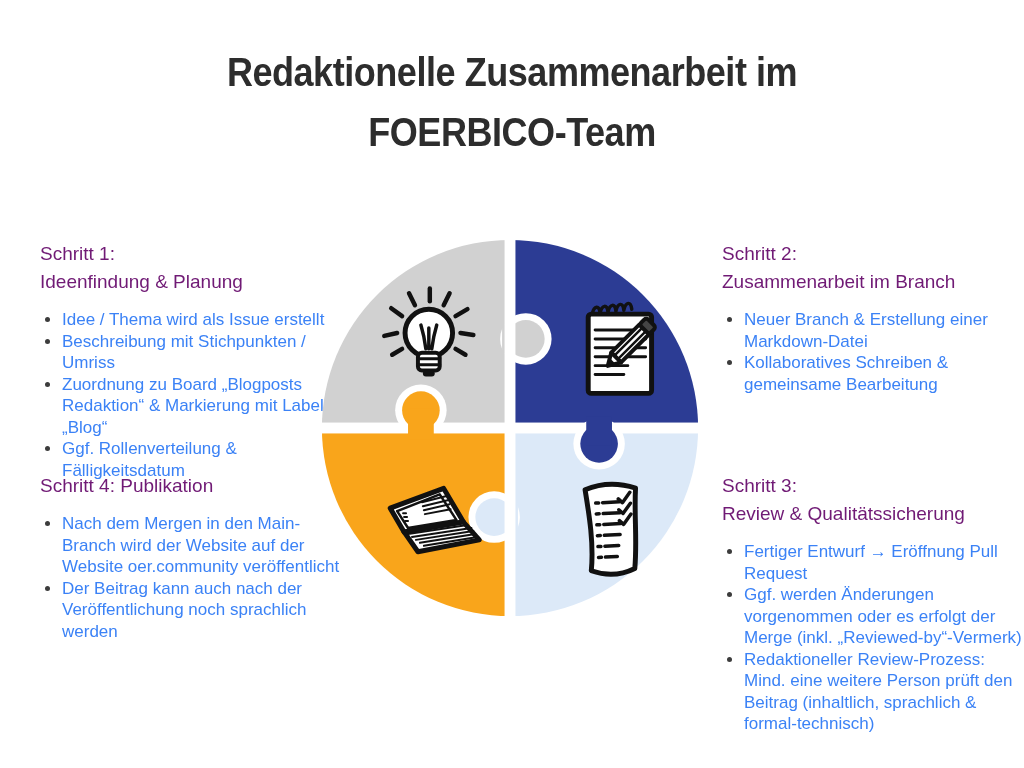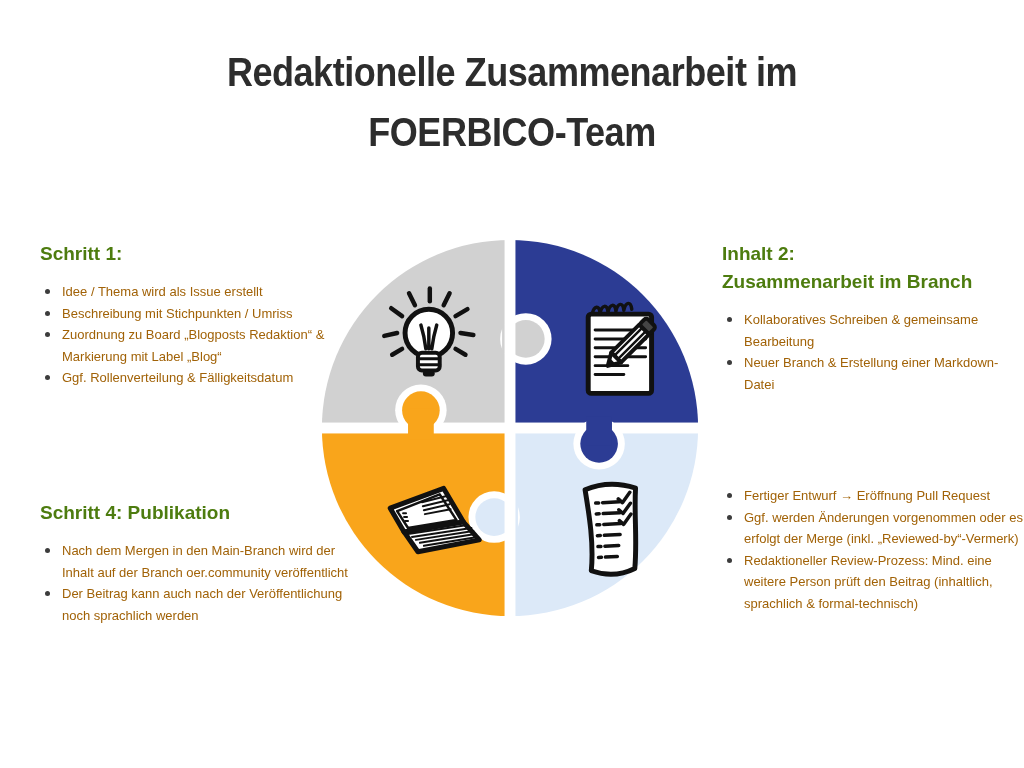--- a/index.html
+++ b/index.html
@@ -12,27 +12,27 @@
   .title-line {
     display: block; font-size: 40px; font-weight: bold; color: #2d2d2d;
     line-height: 60px; letter-spacing: -0.5px;
     transform: scaleX(0.9); transform-origin: 50% 50%;
   }
 
   
   .step { position: absolute; }
   .step-1 { left: 40px; top: 240px; width: 312px; }
   .step-2 { left: 722px; top: 240px; width: 300px; }
-  .step-4 { left: 40px; top: 472px; width: 312px; margin-top: 27px; }
+  .step-4 { left: 40px; top: 472px; width: 312px; }
   .step-3 { left: 722px; top: 472px; width: 302px; }
-  .step-heading { font-size: 19px; font-weight: bold; color: #4d7c0f; line-height: 28px; }
+  .step-heading { font-size: 19px; font-weight: normal; color: #701a75; line-height: 28px; }
   .step-heading div { white-space: nowrap; }
   .step ul { margin-top: 13px; list-style: none; }
   .step li {
-    position: relative; padding-left: 22px; font-size: 13px; color: #a16207;
+    position: relative; padding-left: 22px; font-size: 17px; color: #3b82f6;
     line-height: 21.5px;
   }
   .step li::before {
     content: ""; position: absolute; left: 5px; top: 8px;
     width: 5px; height: 5px; border-radius: 50%; background: #3c3c3c;
   }
 
   
   .puzzle-wrap { position: absolute; left: 312px; top: 230px; width: 396px; height: 396px; }
   .puzzle-wrap svg { width: 100%; height: 100%; display: block; }
@@ -43,55 +43,60 @@
 <div class="canvas">
 
   <div class="title">
     <span class="title-line">Redaktionelle Zusammenarbeit im</span>
     <span class="title-line">FOERBICO-Team</span>
   </div>
 
   <div class="step step-1">
     <div class="step-heading">
       <div>Schritt 1:</div>
+      <div>Ideenfindung &amp; Planung</div>
     </div>
     <ul>
         <li>Idee / Thema wird als Issue erstellt</li>
         <li>Beschreibung mit Stichpunkten / Umriss</li>
         <li>Zuordnung zu Board „Blogposts Redaktion“ &amp; Markierung mit Label „Blog“</li>
         <li>Ggf. Rollenverteilung &amp; Fälligkeitsdatum</li>
       </ul>
   </div>
 
   <div class="step step-2">
     <div class="step-heading">
-      <div>Inhalt 2:</div>
+      <div>Schritt 2:</div>
       <div>Zusammenarbeit im Branch</div>
     </div>
     <ul>
+        <li>Neuer Branch &amp; Erstellung einer Markdown-Datei</li>
         <li>Kollaboratives Schreiben &amp; gemeinsame Bearbeitung</li>
-        <li>Neuer Branch &amp; Erstellung einer Markdown-Datei</li>
       </ul>
   </div>
 
   <div class="step step-3">
+    <div class="step-heading">
+      <div>Schritt 3:</div>
+      <div>Review &amp; Qualitätssicherung</div>
+    </div>
     <ul>
         <li>Fertiger Entwurf → Eröffnung Pull Request</li>
         <li>Ggf. werden Änderungen vorgenommen oder es erfolgt der Merge (inkl. „Reviewed-by“-Vermerk)</li>
         <li>Redaktioneller Review-Prozess: Mind. eine weitere Person prüft den Beitrag (inhaltlich, sprachlich &amp; formal-technisch)</li>
       </ul>
   </div>
 
   <div class="step step-4">
     <div class="step-heading">
       <div>Schritt 4: Publikation</div>
       <div></div>
     </div>
     <ul>
-        <li> Nach dem Mergen in den Main-Branch wird der Inhalt auf der Branch oer.community veröffentlicht</li>
+        <li> Nach dem Mergen in den Main-Branch wird der Website auf der Website oer.community veröffentlicht</li>
         <li>Der Beitrag kann auch nach der Veröffentlichung noch sprachlich werden</li>
       </ul>
   </div>
 
   <div class="puzzle-wrap">
     <svg viewBox="0 0 400 400">
 
       <path d="M200,200 L200,10 A190,190 0 0 0 10,200 Z" fill="#D1D1D1"></path>
       <path d="M200,200 L390,200 A190,190 0 0 0 200,10 Z" fill="#2C3C94"></path>
       <path d="M200,200 L200,390 A190,190 0 0 0 390,200 Z" fill="#DCE9F8"></path>

